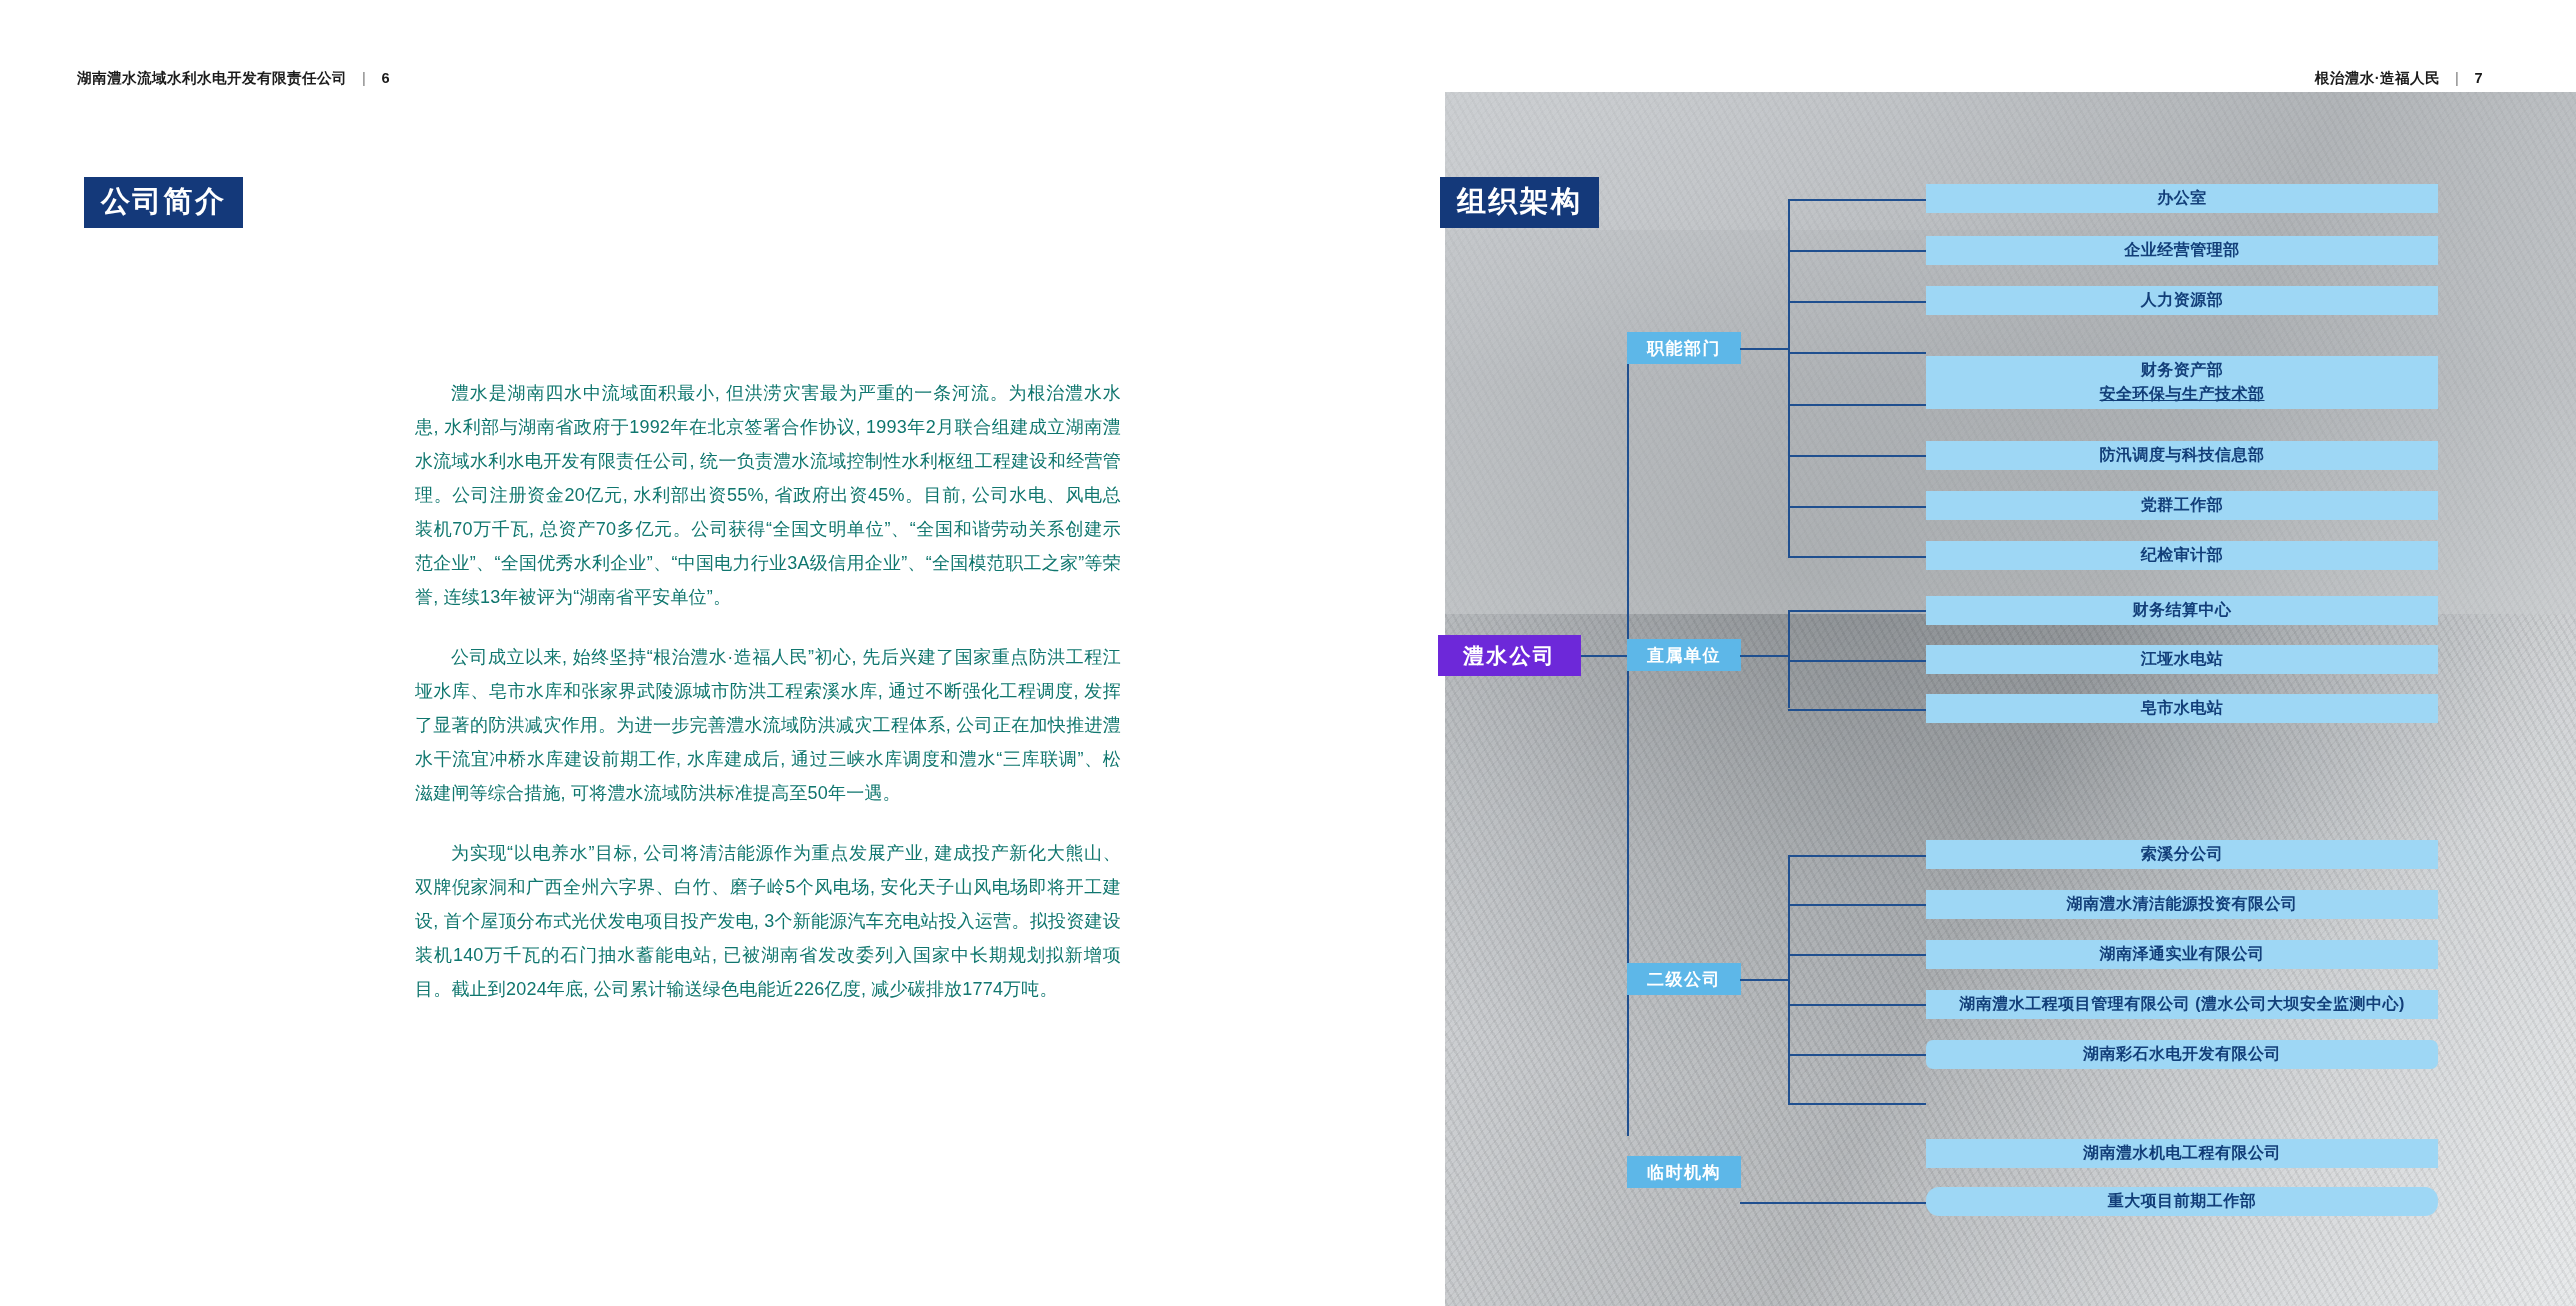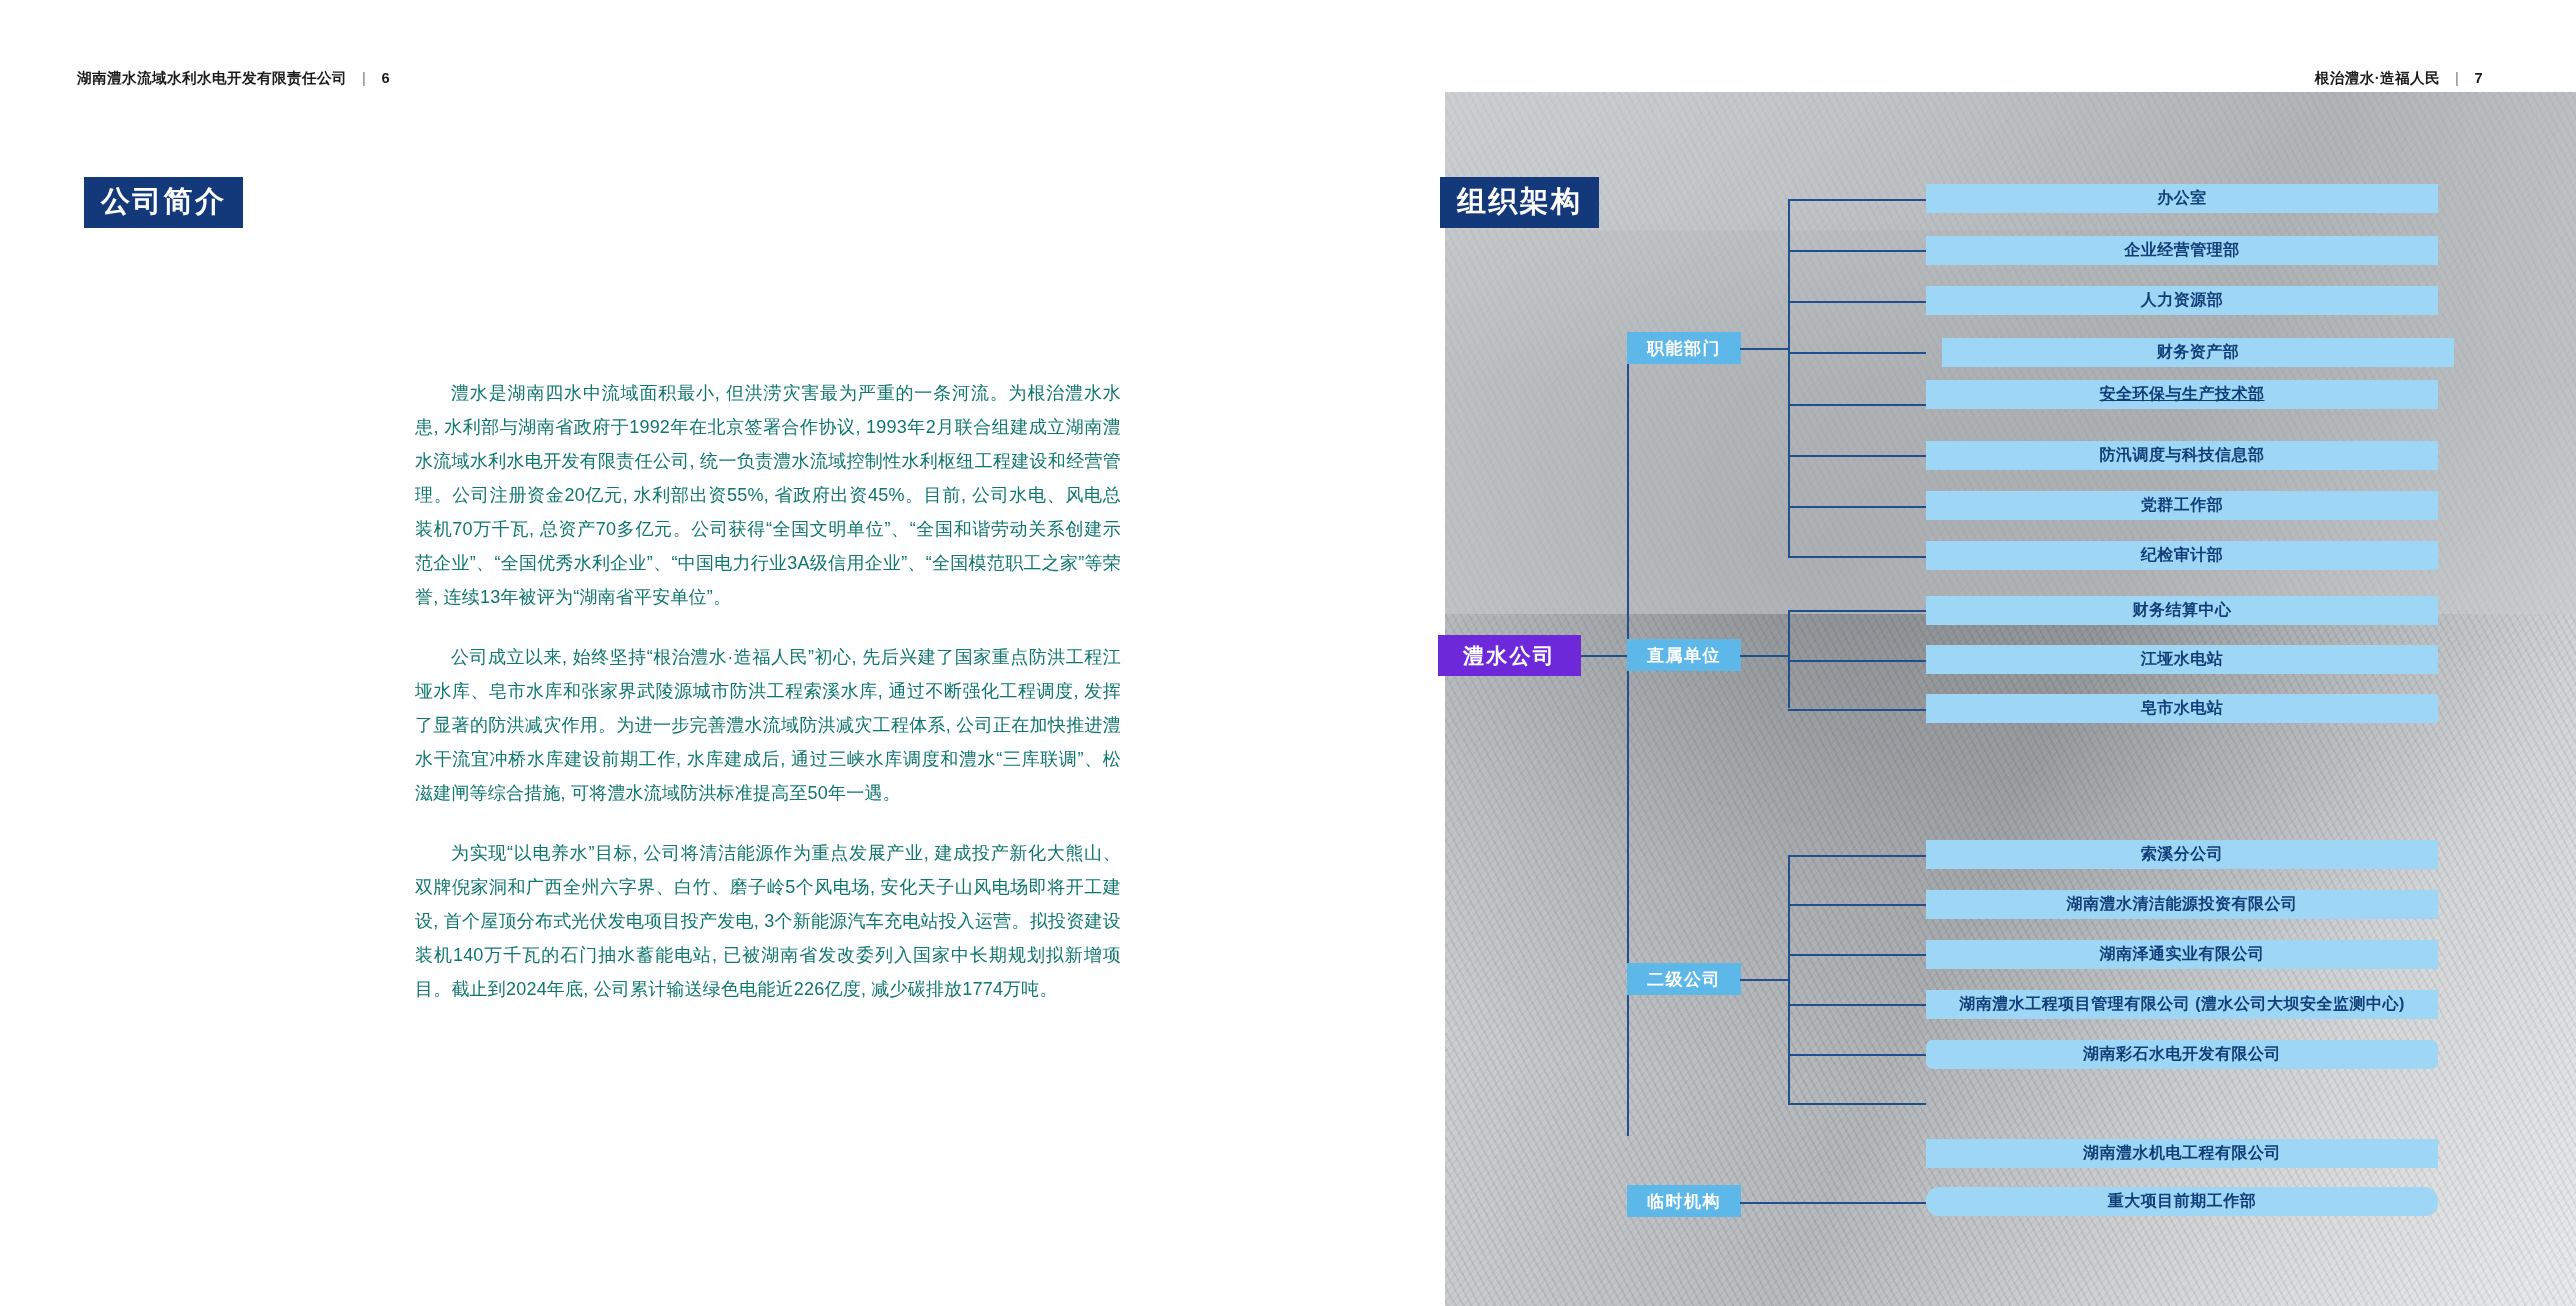--- a/index.html
+++ b/index.html
@@ -247,21 +247,21 @@
       <div class="ln ln-h" style="left:500px; top:301px; width:138px;" data-interactable="false"></div>
       <div class="ln ln-h" style="left:500px; top:352px; width:138px;" data-interactable="false"></div>
       <div class="ln ln-h" style="left:500px; top:404px; width:138px;" data-interactable="false"></div>
       <div class="ln ln-h" style="left:500px; top:455px; width:138px;" data-interactable="false"></div>
       <div class="ln ln-h" style="left:500px; top:506px; width:138px;" data-interactable="false"></div>
       <div class="ln ln-h" style="left:500px; top:556px; width:138px;" data-interactable="false"></div>
 
       <div class="node node-leaf" style="top:184px;" data-interactable="false">办公室</div>
       <div class="node node-leaf" style="top:236px;" data-interactable="false">企业经营管理部</div>
       <div class="node node-leaf" style="top:286px;" data-interactable="false">人力资源部</div>
-      <div class="node node-leaf" style="top:338px;margin-left:16px;" data-interactable="false">财务资产部</div>
+      <div class="node node-leaf" style="top:356px;" data-interactable="false">财务资产部</div>
       <div class="node node-leaf" style="top:380px;text-decoration:underline;" data-interactable="false">安全环保与生产技术部</div>
       <div class="node node-leaf" style="top:441px;" data-interactable="false">防汛调度与科技信息部</div>
       <div class="node node-leaf" style="top:491px;" data-interactable="false">党群工作部</div>
       <div class="node node-leaf" style="top:541px;" data-interactable="false">纪检审计部</div>
 
       <div class="node node-group" style="left:339px; top:639px;" data-interactable="false">直属单位</div>
       <div class="ln ln-h" style="left:452px; top:655px; width:48px;" data-interactable="false"></div>
       <div class="ln ln-v" style="left:500px; top:610px; height:98px;" data-interactable="false"></div>
       <div class="ln ln-h" style="left:500px; top:610px; width:138px;" data-interactable="false"></div>
       <div class="ln ln-h" style="left:500px; top:660px; width:138px;" data-interactable="false"></div>
@@ -281,21 +281,21 @@
       <div class="ln ln-h" style="left:500px; top:1054px; width:138px;" data-interactable="false"></div>
       <div class="ln ln-h" style="left:500px; top:1103px; width:138px;" data-interactable="false"></div>
 
       <div class="node node-leaf" style="top:840px;" data-interactable="false">索溪分公司</div>
       <div class="node node-leaf" style="top:890px;" data-interactable="false">湖南澧水清洁能源投资有限公司</div>
       <div class="node node-leaf" style="top:940px;" data-interactable="false">湖南泽通实业有限公司</div>
       <div class="node node-leaf" style="top:990px;" data-interactable="false">湖南澧水工程项目管理有限公司 (澧水公司大坝安全监测中心)</div>
       <div class="node node-leaf" style="top:1040px;border-radius:7px;" data-interactable="false">湖南彩石水电开发有限公司</div>
       <div class="node node-leaf" style="top:1139px;" data-interactable="false">湖南澧水机电工程有限公司</div>
 
-      <div class="node node-group" style="left:339px; top:1185px;" data-interactable="false">临时机构</div>
+      <div class="node node-group" style="left:339px; top:1156px;" data-interactable="false">临时机构</div>
       <div class="ln ln-h" style="left:452px; top:1202px; width:186px;" data-interactable="false"></div>
       <div class="node node-leaf" style="top:1187px;border-radius:13px;" data-interactable="false">重大项目前期工作部</div>
 
     </div>
 
   </div>
 
 </div>
 
 

